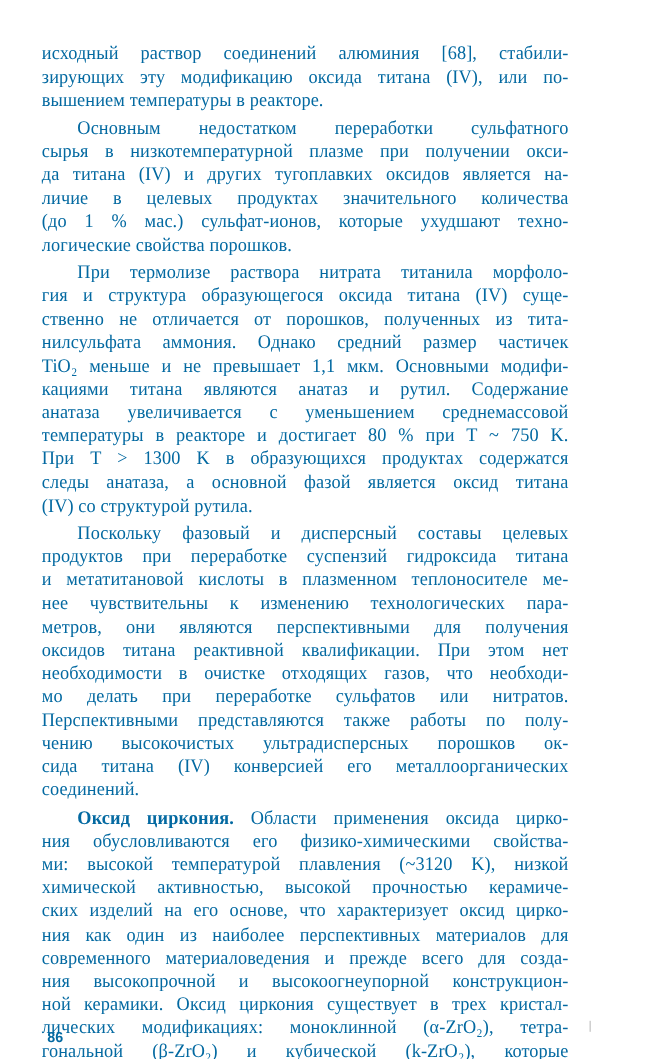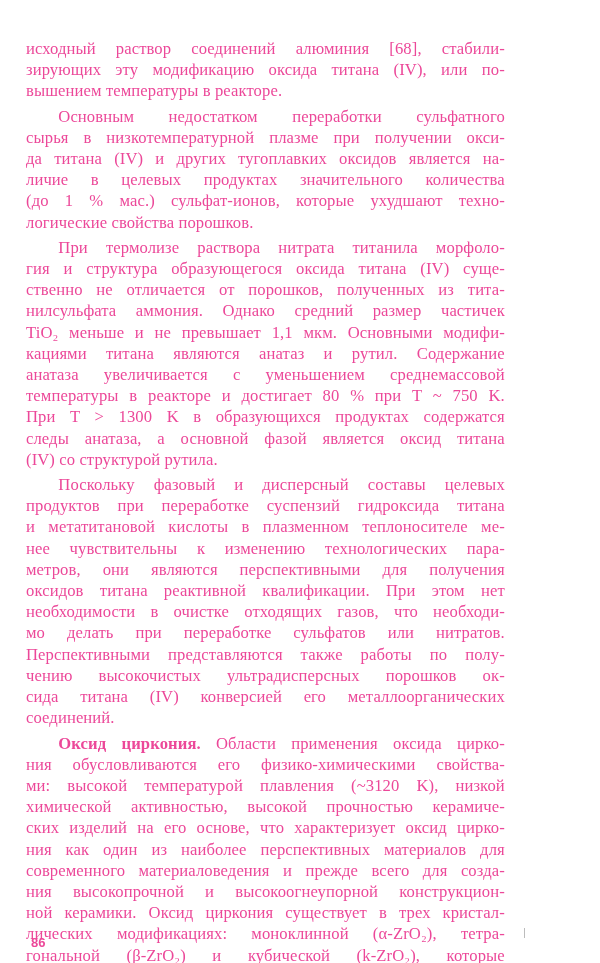--- a/index.html
+++ b/index.html
@@ -1,19 +1,19 @@
 <!DOCTYPE html>
 <html><head>
 <meta charset="utf-8">
 <style>
   html, body { margin: 0; padding: 0; background: #ffffff; }
   body { width: 600px; height: 963px; position: relative; overflow: hidden; }
   .page {
-    position: absolute; left: 0; top: 0; width: 509px; height: 963px;
-    background: #ffffff; color: #ec4899;
+    position: absolute; left: 12px; top: 0; width: 509px; height: 963px;
+    background: #ffffff; color: #0369a1;
     font-family: "Liberation Serif", "DejaVu Serif", serif;
   }
   .text-block {
     position: absolute; left: 26px; top: 38px; width: 504px;
     font-size: 17.5px; line-height: 21.2px;
     text-align: justify;
     transform: scaleX(0.95); transform-origin: left top;
     letter-spacing: 0.1px;
   }
   .para { margin: 0 0 4px 0; text-indent: 0; }

